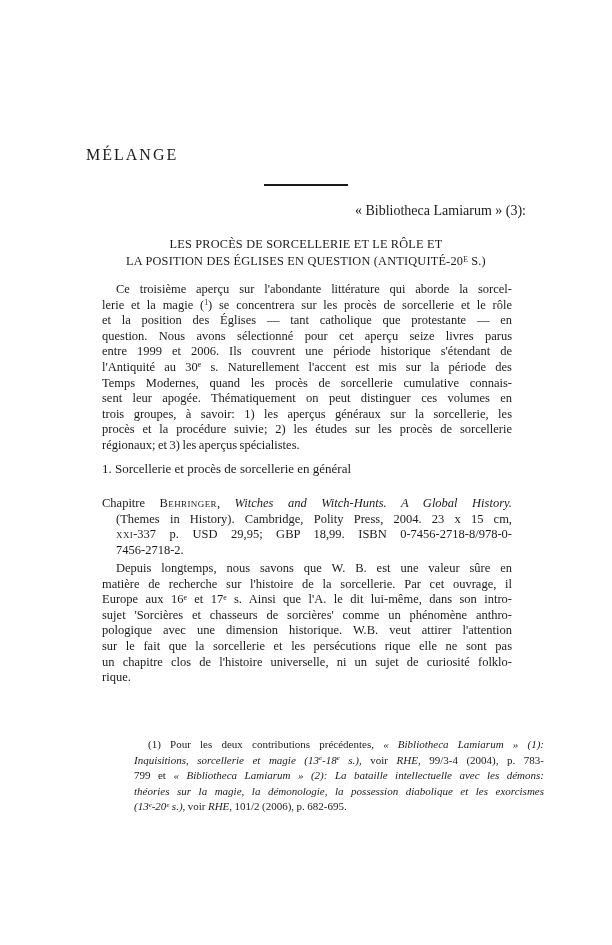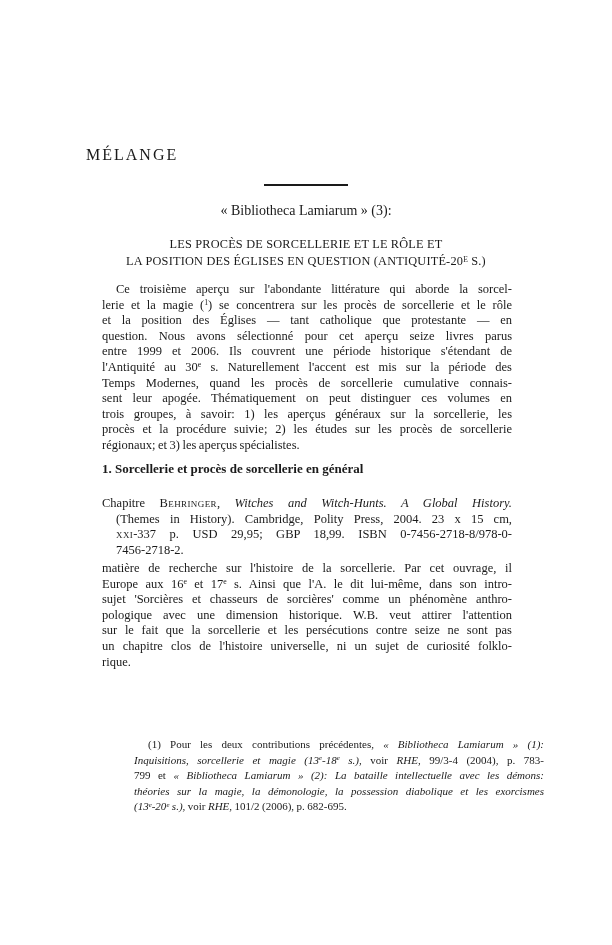--- a/index.html
+++ b/index.html
@@ -11,32 +11,32 @@
   .melange {
     position:absolute; top:146px; left:86px; width:440px;
     text-align:left; font-size:16px; letter-spacing:2px; font-weight:normal;
   }
   .rule {
     position:absolute; top:184px; left:50%; margin-left:-42px;
     width:84px; height:1.5px; background:#1a1a1a;
   }
   .series {
     position:absolute; top:203px; left:86px; width:440px;
-    text-align:center; font-size:14px;
+    text-align:right; font-size:14px;
   }
   .titleblock {
     position:absolute; top:236px; left:86px; width:440px;
   }
   .titleblock .line {
     font-size:12.3px; line-height:17px; letter-spacing:0.2px; white-space:nowrap;
   }
   .col { position:absolute; left:102px; width:410px; }
   .para { font-size:12.5px; line-height:15.6px; word-spacing:-0.6px; }
   .footnote { font-size:11px; line-height:15.5px; word-spacing:-0.3px;margin-left:32px; }
-  .heading { font-size:13px; font-weight:bold; margin:0; line-height:16px; }
+  .heading { font-size:13px; font-weight:normal; margin:0; line-height:16px; }
   .line { text-align:justify; text-align-last:justify; overflow:hidden; }
   .para .line { height:15.6px; }
   .footnote .line { height:15.5px; }
   .line.last { text-align-last:left; }
   .line.center { text-align:center; text-align-last:center; }
   .line.ind { text-indent:14px; }
   .i { font-style:italic;font-family:Liberation Serif, serif; }
   .sc { font-variant:small-caps; letter-spacing:0.4px;margin-top:20px; }
   sup { font-size:62%; line-height:0; vertical-align:baseline; position:relative; top:-0.45em; }
   sup.i { font-style:italic; }
@@ -72,25 +72,26 @@
   <h2 class="col heading" style="top:461px">1. Sorcellerie et procès de sorcellerie en général</h2>
 
   <div class="col para" style="top:496px">
       <div class="line"><span>Chapitre </span><span class="sc">Behringer</span><span>, </span><span class="i">Witches and Witch-Hunts. A Global History.</span></div>
       <div class="line ind"><span>(Themes in History). Cambridge, Polity Press, 2004. 23 x 15 cm,</span></div>
       <div class="line ind"><span class="sc">xxi</span><span>-337 p. USD 29,95; GBP 18,99. ISBN 0-7456-2718-8/978-0-</span></div>
       <div class="line last ind"><span>7456-2718-2.</span></div>
     </div>
 
   <div class="col para" style="top:561px">
+      <div class="line ind"><span>Depuis longtemps, nous savons que W. B. est une valeur sûre en</span></div>
       <div class="line"><span>matière de recherche sur l'histoire de la sorcellerie. Par cet ouvrage, il</span></div>
       <div class="line"><span>Europe aux 16</span><sup>e</sup><span> et 17</span><sup>e</sup><span> s. Ainsi que l'A. le dit lui-même, dans son intro-</span></div>
       <div class="line"><span>sujet 'Sorcières et chasseurs de sorcières' comme un phénomène anthro-</span></div>
       <div class="line"><span>pologique avec une dimension historique. W.B. veut attirer l'attention</span></div>
-      <div class="line"><span>sur le fait que la sorcellerie et les persécutions contre seize ne sont pas</span></div>
+      <div class="line"><span>sur le fait que la sorcellerie et les persécutions rique elle ne sont pas</span></div>
       <div class="line"><span>un chapitre clos de l'histoire universelle, ni un sujet de curiosité folklo-</span></div>
       <div class="line last"><span>rique.</span></div>
     </div>
 
   <div class="col footnote" style="top:737px">
       <div class="line ind"><span>(1) Pour les deux contributions précédentes, </span><span class="i">« Bibliotheca Lamiarum » (1):</span></div>
       <div class="line"><span class="i">Inquisitions, sorcellerie et magie (13</span><sup class="i">e</sup><span class="i">-18</span><sup class="i">e</sup><span class="i"> s.),</span><span> voir </span><span class="i">RHE</span><span>, 99/3-4 (2004), p. 783-</span></div>
       <div class="line"><span>799 et </span><span class="i">« Bibliotheca Lamiarum » (2): La bataille intellectuelle avec les démons:</span></div>
       <div class="line"><span class="i">théories sur la magie, la démonologie, la possession diabolique et les exorcismes</span></div>
       <div class="line last"><span class="i">(13</span><sup class="i">e</sup><span class="i">-20</span><sup class="i">e</sup><span class="i"> s.),</span><span> voir </span><span class="i">RHE</span><span>, 101/2 (2006), p. 682-695.</span></div>

